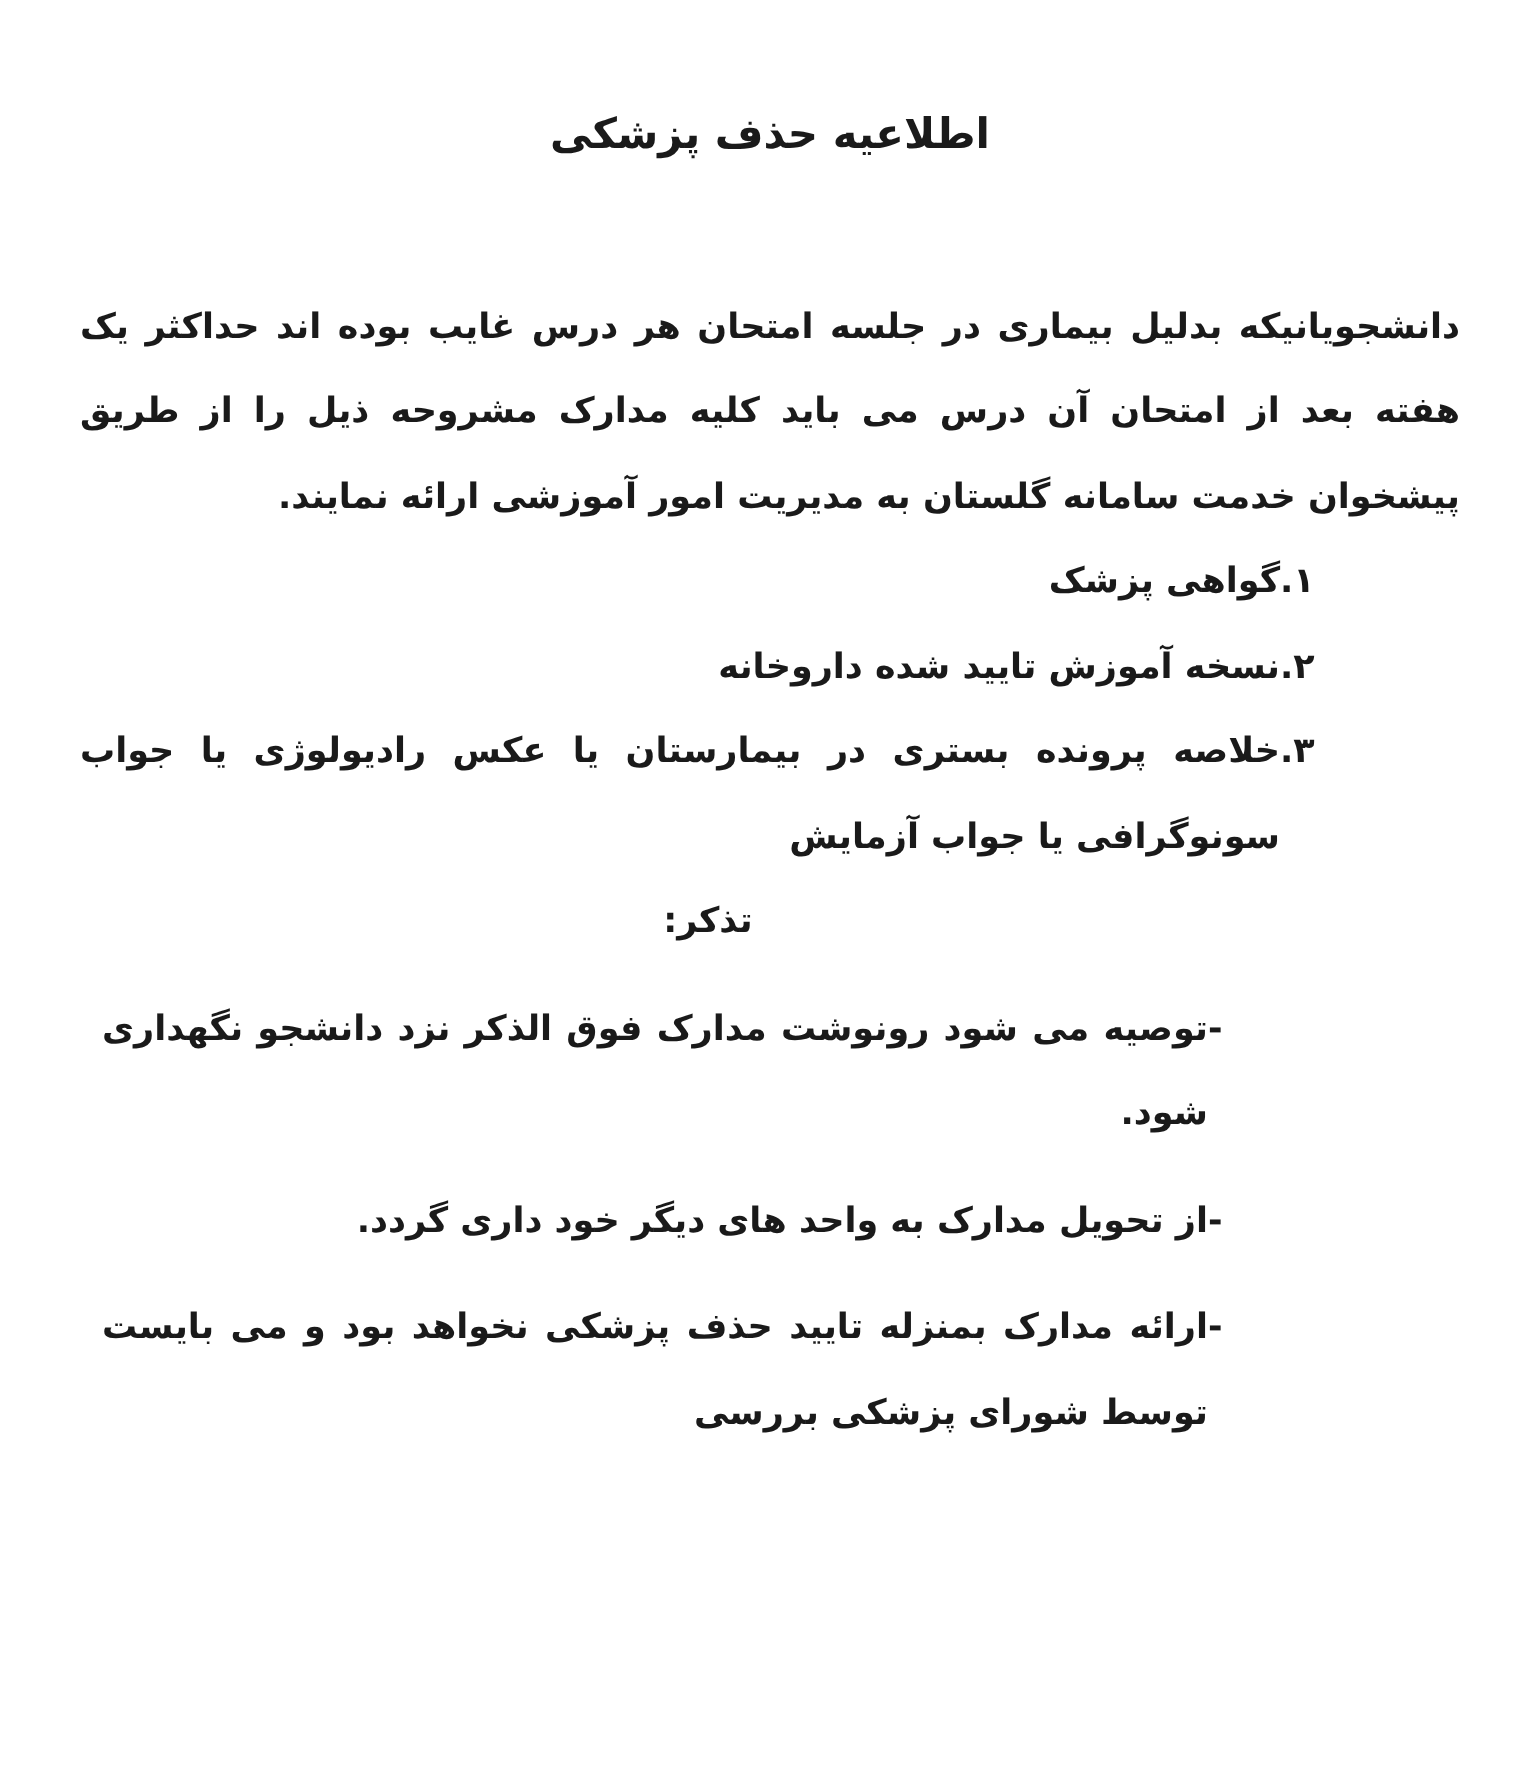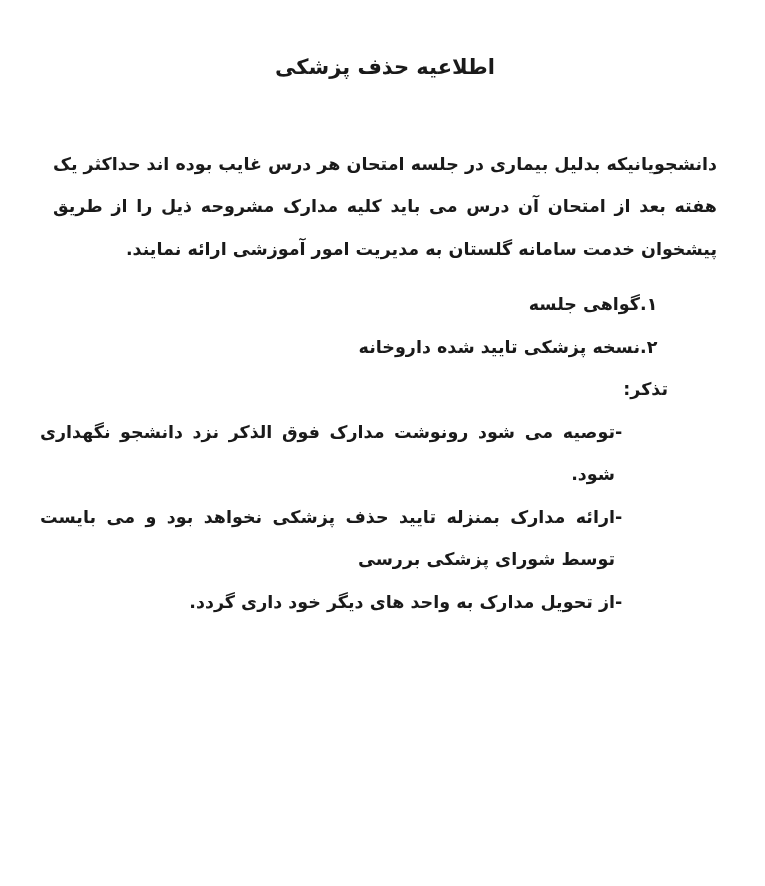--- a/index.html
+++ b/index.html
@@ -23,43 +23,44 @@
     line-height: 42.5px;
     color: #1a1a1a;
     background: #ffffff;
   }
   .doc-title {
     text-align: center;
     font-size: 21px;
     margin: 0 0 54px 0;
   }
   .para {
-    margin: 13px;
+    margin: 0;
     text-align: justify;
   }
   
   .num-item {
     margin: 0;
     padding-right: 90px;
     text-align: justify;
   }
   .num-marker {
     display: inline-block;
     width: 28px;
     margin-right: -28px;
     text-align: left;
     white-space: nowrap;
   }
   .note-label {
     margin: 0;
     padding-right: 62px;
+    text-align: center;
   }
   
   .dash-item {
-    margin: 0;
+    margin: 11px;
     padding-right: 115px;
     text-align: justify;
   }
   .dash-marker {
     display: inline-block;
     width: 22px;
     margin-right: -22px;
     text-align: left;
     white-space: nowrap;
   }
@@ -67,28 +68,29 @@
 </head>
 <body>
 
 <div class="page">
 
   <div class="doc-title">اطلاعیه حذف پزشکی</div>
 
   <p class="para">دانشجویانیکه بدلیل بیماری در جلسه امتحان هر درس غایب بوده اند حداکثر یک هفته بعد از امتحان آن درس می باید کلیه مدارک مشروحه ذیل را از طریق پیشخوان خدمت سامانه گلستان به مدیریت امور آموزشی ارائه نمایند.</p>
 
 
-  <div class="num-item"><span class="num-marker">۱.</span><span>گواهی جلسه</span></div>
+  <div class="num-item"><span class="num-marker">۱.</span><span>گواهی پزشک</span></div>
 
-  <div class="num-item"><span class="num-marker">۲.</span><span>نسخه پزشکی تایید شده داروخانه</span></div>
+  <div class="num-item"><span class="num-marker">۲.</span><span>نسخه آموزش تایید شده داروخانه</span></div>
 
+  <div class="num-item"><span class="num-marker">۳.</span><span>خلاصه پرونده بستری در بیمارستان یا عکس رادیولوژی یا جواب سونوگرافی یا جواب آزمایش</span></div>
 
 
   <div class="note-label">تذکر:</div>
 
   <div class="dash-item"><span class="dash-marker">-</span><span>توصیه می شود رونوشت مدارک فوق الذکر نزد دانشجو نگهداری شود.</span></div>
 
 
+  <div class="dash-item"><span class="dash-marker">-</span><span>از تحویل مدارک به واحد های دیگر خود داری گردد.</span></div>
+
   <div class="dash-item"><span class="dash-marker">-</span><span>ارائه مدارک بمنزله تایید حذف پزشکی نخواهد بود و می بایست توسط شورای پزشکی بررسی</span></div>
-
-  <div class="dash-item"><span class="dash-marker">-</span><span>از تحویل مدارک به واحد های دیگر خود داری گردد.</span></div>
 
 </div>
 
 </body></html>

